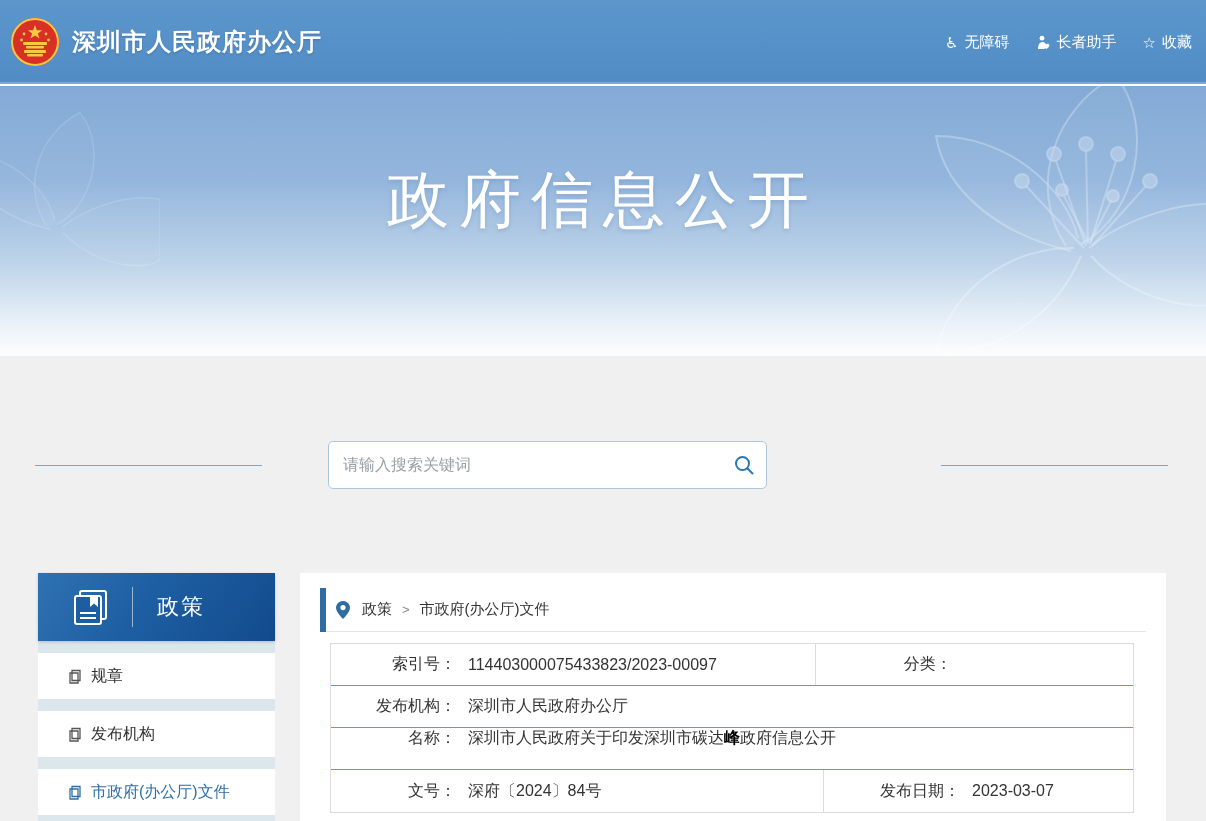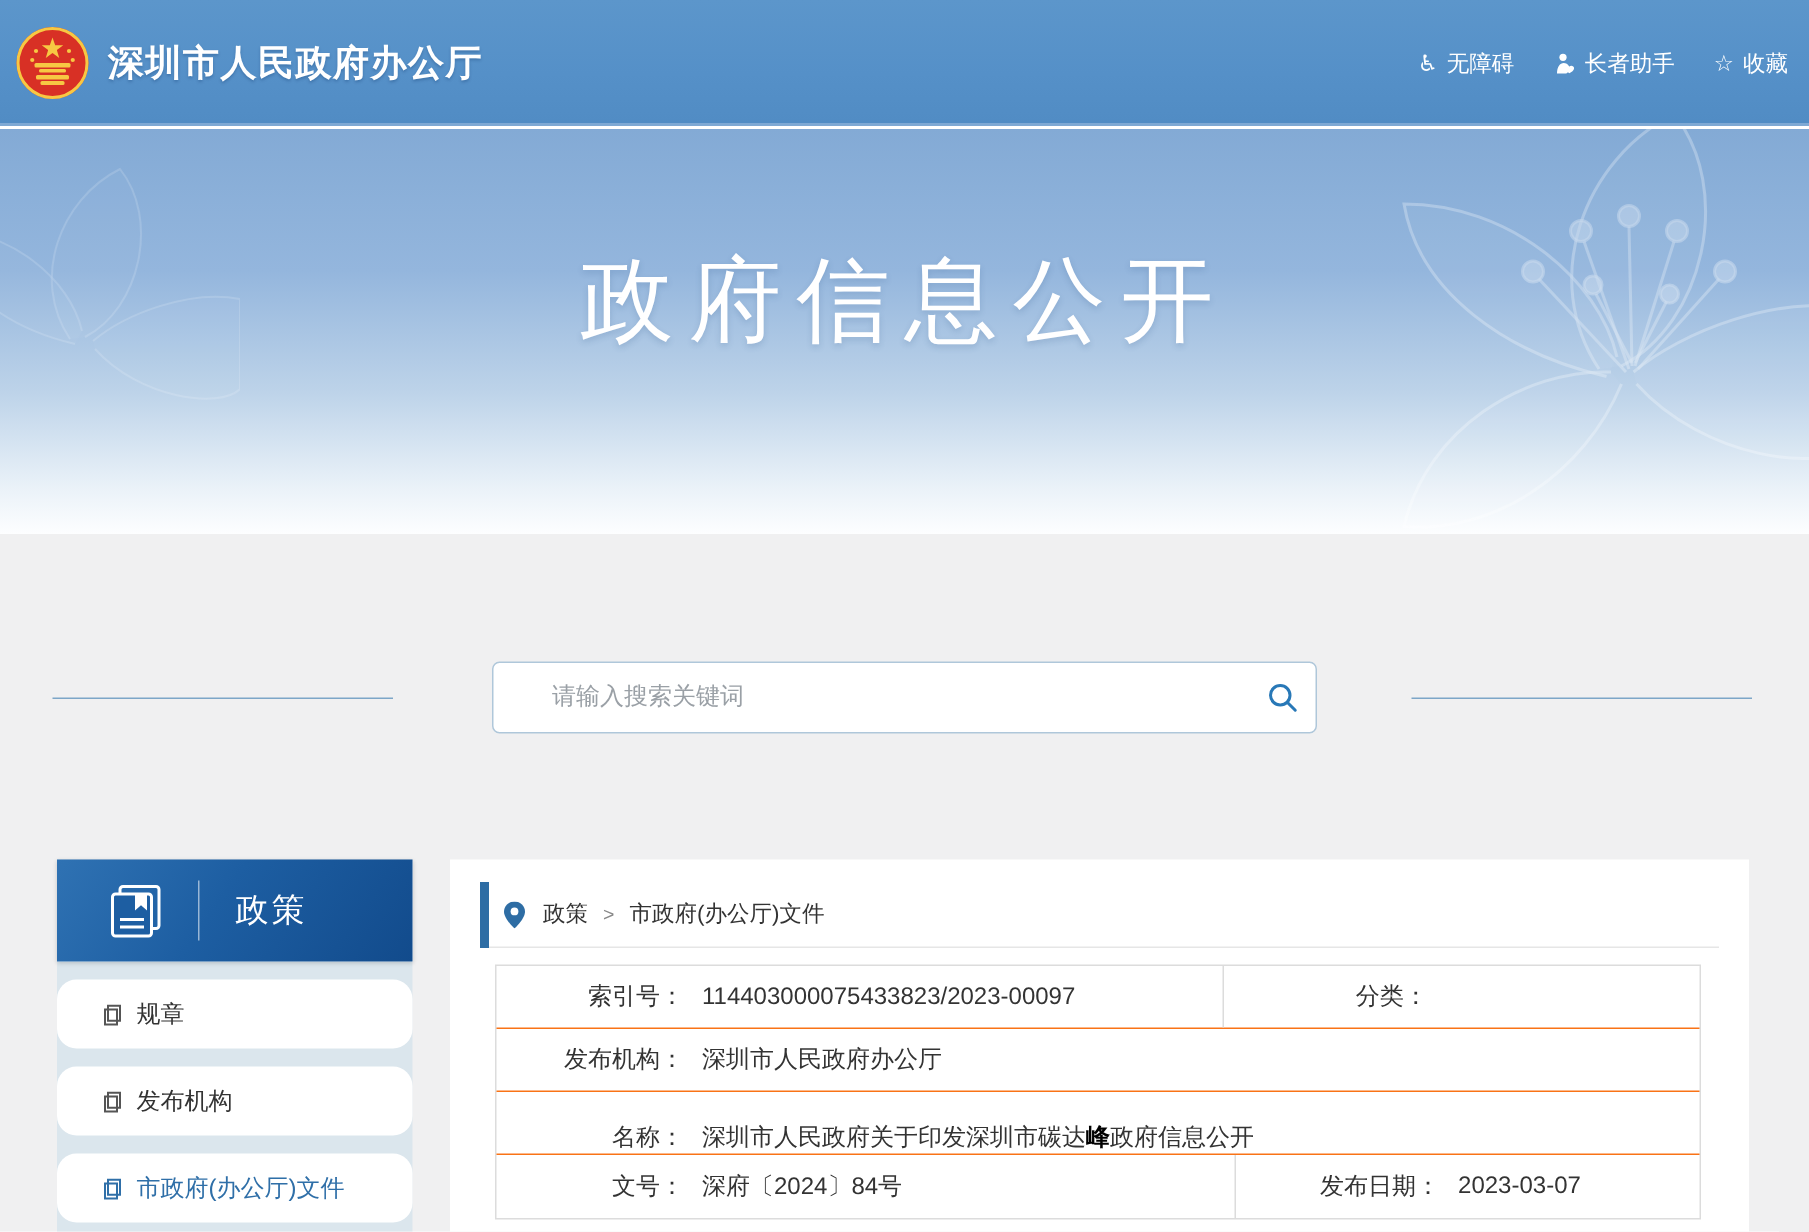--- a/index.html
+++ b/index.html
@@ -25,60 +25,60 @@
     overflow:hidden; }
   .banner-title { position:absolute; left:0; top:72px; width:100%; text-align:center;
     color:#fff; font-size:62px; font-weight:normal; letter-spacing:10px;
     text-shadow:0 2px 4px rgba(40,80,130,.18); }
   .flower { position:absolute; opacity:.5; }
 
   
   .section { position:absolute; left:0; top:356px; width:1206px; height:465px; background:#f0f0f1; }
 
   
-  .search-box { position:absolute; left:328px; top:85px; width:550px; height:48px;
-    background:#fff; border:1px solid #afc7da; border-radius:5px; display:flex; align-items:center;padding-left:25px; }
+  .search-box { position:absolute; left:328px; top:85px; width:439px; height:48px;
+    background:#fff; border:1px solid #afc7da; border-radius:5px; display:flex; align-items:center; }
   .search-input { flex:1; height:100%; border:none; outline:none; background:transparent;
     font-size:16px; color:#333; padding:0 14px; font-family:inherit; }
   .search-input::placeholder { color:#9aa0a6; }
   .search-btn { width:44px; height:100%; border:none; background:transparent; cursor:pointer;
     display:flex; align-items:center; justify-content:center; }
   .deco-line { position:absolute; top:109px; height:0; border-top:1px solid #7fa; border-top:1px solid #7da6c8; width:227px; }
   .deco-line.left { left:35px; } .deco-line.right { left:941px; }
 
   
   .sidebar { position:absolute; left:38px; top:217px; width:237px; height:248px; background:#dbe6ed; }
   .side-head { height:68px; background:linear-gradient(125deg,#2f72b3 0%,#1d5ea2 45%,#124b8c 100%);
     display:flex; align-items:center; box-shadow:0 1px 3px rgba(0,0,0,.18); }
   .side-head .book { margin-left:32px; }
   .side-head .vline { width:1px; height:40px; background:rgba(255,255,255,.55); margin:0 24px 0 20px; }
   .side-head-label { color:#fff; font-size:22px; letter-spacing:2px; }
   .side-item { height:46px; margin-top:12px; background:#fff; display:flex; align-items:center;
-    padding-left:30px; font-size:16px; color:#333; cursor:pointer; gap:8px;border-radius:13px; }
+    padding-left:30px; font-size:16px; color:#333; cursor:pointer; gap:8px; }
   .side-item .doc-ic { flex:0 0 auto; }
   .side-item.active { color:#2f6fa8; }
   .side-item.active .doc-ic path { stroke:#2f6fa8; }
 
   
   .main { position:absolute; left:300px; top:217px; width:866px; height:248px; background:#fff; overflow:hidden; }
   .crumb { position:absolute; left:20px; top:15px; width:826px; height:44px;
     border-bottom:1px solid #e6e6e6; display:flex; align-items:center; }
   .crumb-bar { width:6px; height:44px; background:#2e6da4; }
   .crumb .pin { margin:0 12px 0 10px; }
   .crumb a { font-size:15px; color:#333; text-decoration:none; cursor:pointer; }
   .crumb .sep { color:#888; font-size:13px; margin:0 10px; }
 
   
   .info-table { position:absolute; left:30px; top:70px; width:804px;
     border:1px solid #dcdcdc; background:#fff; font-size:16px; color:#333; }
   .irow { display:flex; height:42px; border-bottom:1px solid #f97316; }
   .irow:last-child { border-bottom:none;gap:20px; }
   .cellA { width:470px; display:flex; align-items:center; }
   .cellB { width:334px; display:flex; align-items:center; border-left:1px solid #dcdcdc;margin-left:36px; }
-  .cellFull { width:100%; display:flex; align-items:flex-end; }
+  .cellFull { width:100%; display:flex; align-items:flex-start; }
   .lblA { display:inline-block; width:125px; text-align:right; flex:0 0 auto; }
   .lblB { display:inline-block; width:136px; text-align:right; flex:0 0 auto; }
   .val { margin-left:12px; white-space:nowrap; }
   .val b { font-weight:bold; color:#000; }
 </style>
 </head>
 <body>
 
 <div class="topbar">
   <div class="brand">

